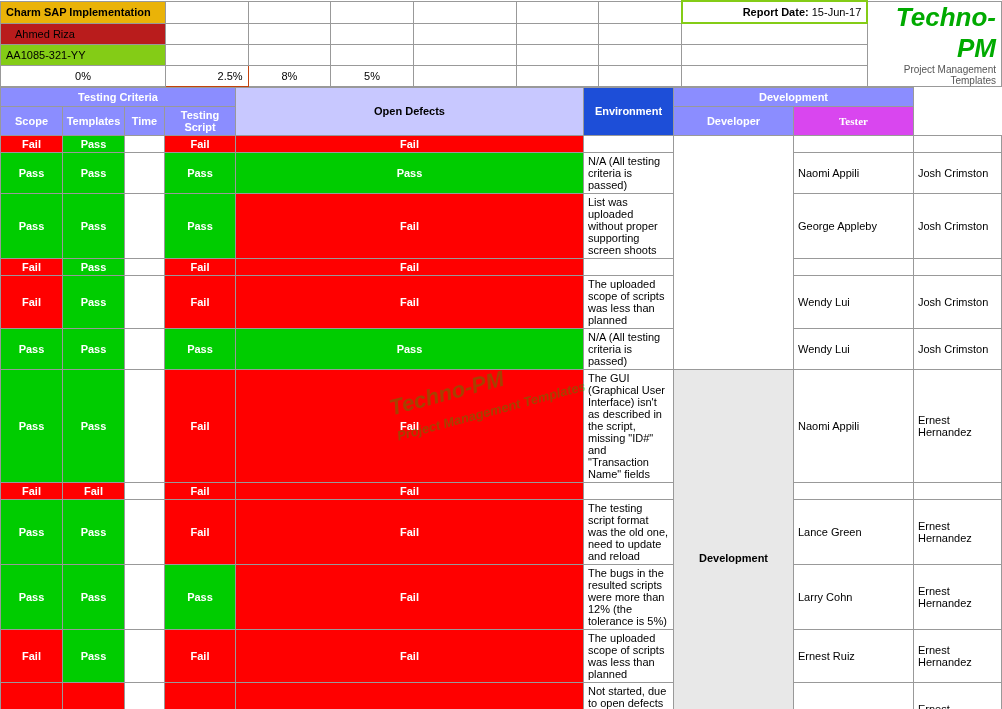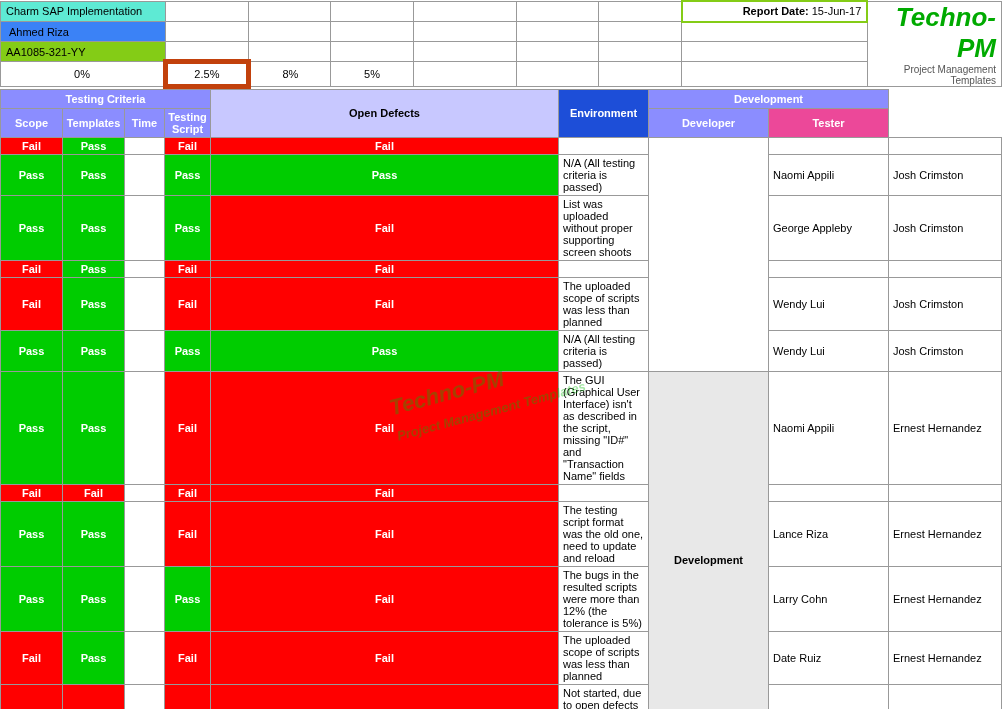--- a/index.html
+++ b/index.html
@@ -7,21 +7,21 @@
     
     
     .main-table { width: 100%; border-collapse: collapse; }
     .main-table td, .main-table th { border: 1px solid #999; padding: 2px 4px; font-size: 11px; }
     
     .header-testing { background: #8B8DFF; color: white; text-align: center; font-weight: bold; }
     .header-open-defects { background: #C8C8FF; text-align: center; font-weight: bold; }
     .header-environment { background: #1d4ed8; color: white; text-align: center; font-weight: bold; }
     .header-responsible { background: #8B8DFF; color: white; text-align: center; font-weight: bold; }
     .header-developer { background: #8B8DFF; color: white; text-align: center; font-weight: bold; }
-    .header-tester { background: #ec4899; color: white; text-align: center; font-weight: bold; }
+    .header-tester { background: #d946ef; color: white; text-align: center; font-weight: bold; font-family: Liberation Serif, serif; }
     
     .col-scope { background: #8B8DFF; color: white; font-weight: bold; text-align: center; }
     .col-response { background: #8B8DFF; color: white; font-weight: bold; text-align: center; }
     .col-time { background: #8B8DFF; color: white; font-weight: bold; text-align: center; }
     .col-testing { background: #8B8DFF; color: white; font-weight: bold; text-align: center; }
     
     .pass { background: #00CC00; color: white; text-align: center; font-weight: bold; }
     .fail { background: #FF0000; color: white; text-align: center; font-weight: bold; }
     
     table { border-collapse: collapse; }
@@ -44,60 +44,60 @@
 
 <div class="outer-wrapper">
 
   <div class="logo-watermark" style="top:370px; left:390px; font-size:22px;">
     Techno-PM<br><span style="font-size:13px;">Project Management Templates</span>
   </div>
 
   <table style="width:100%; border-collapse:collapse; border:1px solid #999;">
     <tbody>
         <tr>
-      <td style="background:#5eead4; border:1px solid #999; padding:2px 5px; font-weight:normal; width:160px;">Charm SAP Implementation</td>
+      <td style="background:#eab308; border:1px solid #999; padding:2px 5px; font-weight:bold; width:160px;">Charm SAP Implementation</td>
       <td style="border:1px solid #999; width:80px;"></td>
       <td style="border:1px solid #999; width:80px;"></td>
       <td style="border:1px solid #999; width:80px;"></td>
       <td style="border:1px solid #999; width:100px;"></td>
       <td style="border:1px solid #999; width:80px;"></td>
       <td style="border:1px solid #999; width:80px;"></td>
       <td style="border:2px solid #84cc16; padding:2px 5px; width:180px; text-align:right;">
         <span style="font-weight:bold;">Report Date:</span>&nbsp;<span>15-Jun-17</span>
       </td>
       <td style="border:1px solid #999; width:130px;" rowspan="4">
         <div style="text-align:right; padding-right:5px;">
           <div style="color:#00AA00; font-size:26px; font-weight:bold; font-style:italic;">Techno-PM</div>
           <div style="color:#555; font-size:10px;">Project Management Templates</div>
         </div>
       </td>
     </tr>
     <tr>
-      <td style="background:#3b82f6; border:1px solid #999; padding:2px 8px; width:160px;">Ahmed Riza</td>
+      <td style="background:#b91c1c; border:1px solid #999; padding:2px 14px; width:160px;">Ahmed Riza</td>
       <td style="border:1px solid #999;"></td>
       <td style="border:1px solid #999;"></td>
       <td style="border:1px solid #999;"></td>
       <td style="border:1px solid #999;"></td>
       <td style="border:1px solid #999;"></td>
       <td style="border:1px solid #999;"></td>
       <td style="border:1px solid #999;"></td>
     </tr>
     <tr>
       <td style="background:#84cc16; border:1px solid #999; padding:2px 5px; width:160px;">AA1085-321-YY</td>
       <td style="border:1px solid #999;"></td>
       <td style="border:1px solid #999;"></td>
       <td style="border:1px solid #999;"></td>
       <td style="border:1px solid #999;"></td>
       <td style="border:1px solid #999;"></td>
       <td style="border:1px solid #999;"></td>
       <td style="border:1px solid #999;"></td>
     </tr>
     <tr>
       <td style="border:1px solid #999; text-align:center; padding:2px 5px; width:80px;">0%</td>
-      <td style="border:5px solid #c2410c; text-align:center; padding:2px 5px;">2.5%</td>
+      <td style="border:1px solid #c2410c; text-align:right; padding:2px 5px;">2.5%</td>
       <td style="border:1px solid #999; text-align:center; padding:2px 5px;">8%</td>
       <td style="border:1px solid #999; text-align:center; padding:2px 5px;">5%</td>
       <td style="border:1px solid #999;"></td>
       <td style="border:1px solid #999;"></td>
       <td style="border:1px solid #999;"></td>
       <td style="border:1px solid #999;"></td>
     </tr>
   </tbody>
     </table>
 
@@ -106,21 +106,21 @@
       <tr>
         <td colspan="4" class="header-testing" style="text-align:center; padding:3px;">Testing Criteria</td>
         <td rowspan="2" class="header-open-defects" style="padding:3px; text-align:center; vertical-align:middle; width:348px;">Open Defects</td>
         <td rowspan="2" class="header-environment" style="padding:3px; text-align:center; vertical-align:middle; width:90px;">Environment</td>
         <td colspan="2" class="header-responsible" style="text-align:center; padding:3px;">Development</td>
       </tr>
       <tr>
         <th class="col-scope" style="width:62px; padding:2px 3px;">Scope</th>
         <th class="col-response" style="width:62px; padding:2px 3px;">Templates</th>
         <th class="col-time" style="width:40px; padding:2px 3px;">Time</th>
-        <th class="col-testing" style="width:46px; padding:2px 3px;">Testing Script</th>
+        <th class="col-testing" style="width:71px; padding:2px 3px;">Testing Script</th>
         <th class="header-developer" style="width:120px; padding:2px 9px;">Developer</th>
         <th class="header-tester" style="width:120px; padding:2px 3px;">Tester</th>
       </tr>
     </thead>
     <tbody id="data-body">
     <tr>
           <td class="fail">Fail</td>
           <td class="pass">Pass</td>
           <td></td>
           <td class="fail">Fail</td>
@@ -201,41 +201,41 @@
           <td style="padding: 2px 4px;"></td>
           <td style="padding: 2px 4px;"></td>
         </tr>
         <tr>
           <td class="pass">Pass</td>
           <td class="pass">Pass</td>
           <td></td>
           <td class="fail">Fail</td>
           <td class="fail">Fail</td>
           <td style="padding: 2px 4px; border-radius: 10px;">The testing script format was the old one, need to update and reload</td>
-          <td style="padding: 2px 4px;">Lance Riza</td>
+          <td style="padding: 2px 4px;">Lance Green</td>
           <td style="padding: 2px 4px;">Ernest Hernandez</td>
         </tr>
         <tr>
           <td class="pass">Pass</td>
           <td class="pass">Pass</td>
           <td></td>
           <td class="pass">Pass</td>
           <td class="fail">Fail</td>
           <td style="padding: 2px 4px;">The bugs in the resulted scripts were more than 12% (the tolerance is 5%)</td>
           <td style="padding: 2px 4px;">Larry Cohn</td>
           <td style="padding: 2px 4px;">Ernest Hernandez</td>
         </tr>
         <tr>
           <td class="fail">Fail</td>
           <td class="pass">Pass</td>
           <td></td>
           <td class="fail">Fail</td>
           <td class="fail">Fail</td>
           <td style="padding: 2px 4px;">The uploaded scope of scripts was less than planned</td>
-          <td style="padding: 2px 4px;">Date Ruiz</td>
+          <td style="padding: 2px 4px;">Ernest Ruiz</td>
           <td style="padding: 2px 4px;">Ernest Hernandez</td>
         </tr>
         <tr>
           <td class="fail">Fail</td>
           <td class="fail">Fail</td>
           <td></td>
           <td class="fail">Fail</td>
           <td class="fail">Fail</td>
           <td style="padding: 2px 4px;">Not started, due to open defects of the above business processes</td>
           <td style="padding: 2px 4px;">Leslie D'angelis</td>

